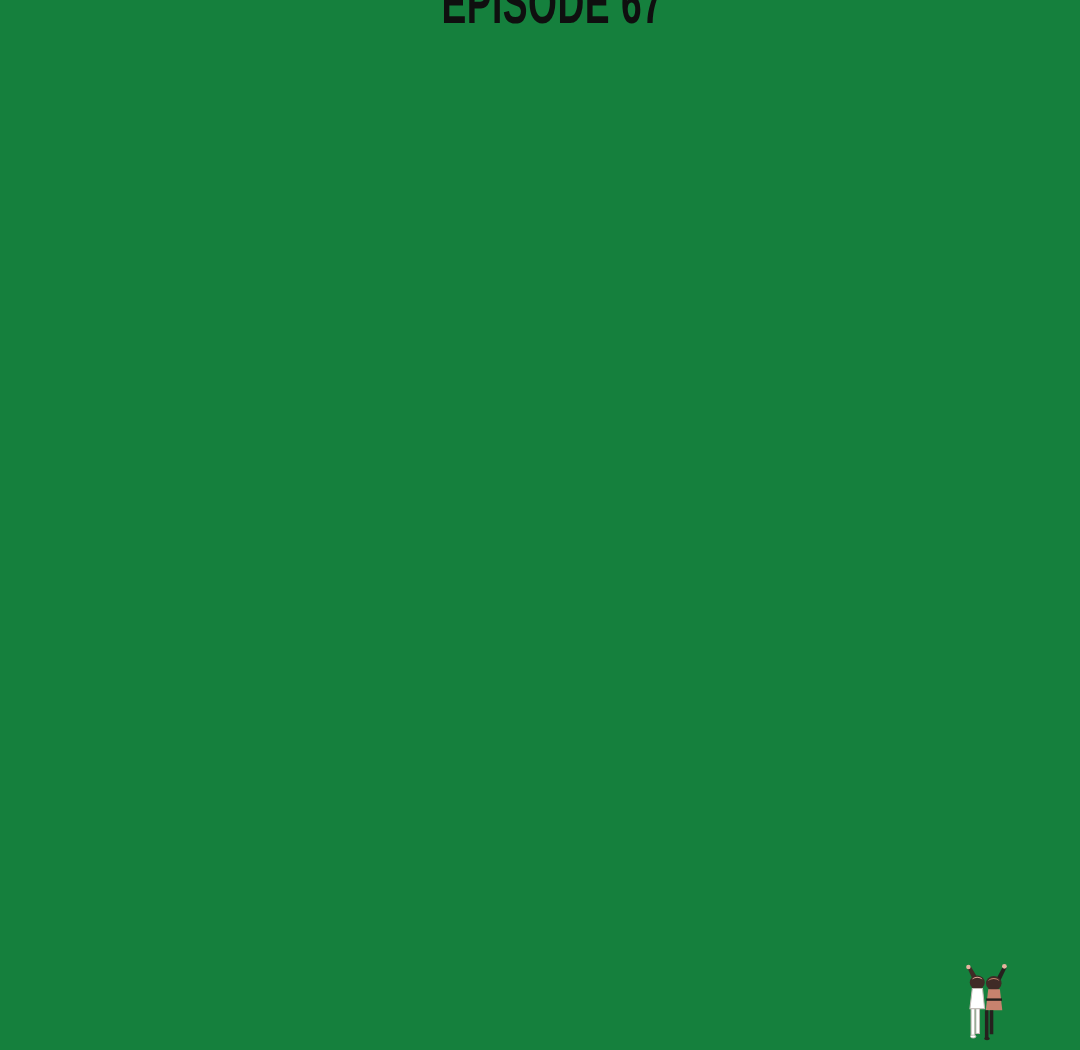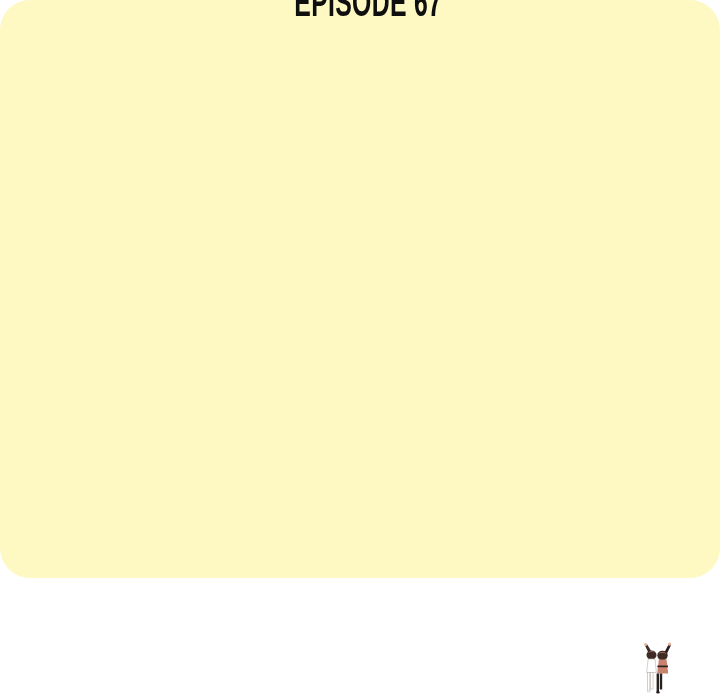--- a/index.html
+++ b/index.html
@@ -6,23 +6,22 @@
     margin: 0;
     padding: 0;
     width: 720px;
     height: 700px;
     overflow: hidden;
     background: #ffffff;
   }
   .page {
     position: relative;
     width: 720px;
-    height: 578px;
-    background: #fef9c3;
-    border-radius: 30px;
+    height: 700px;
+    background: #15803d;
   }
   .title-wrap {
     position: absolute;
     top: -18px;
     left: 0;
     width: 720px;
     text-align: center;
     pointer-events: none;
   }
   .episode-title {

